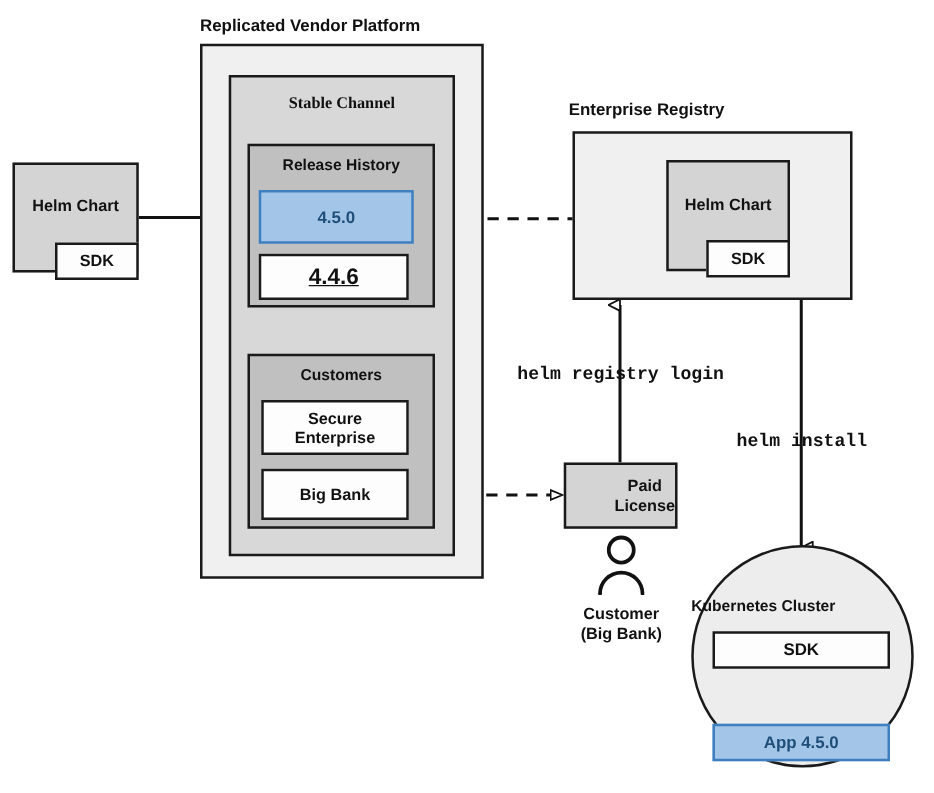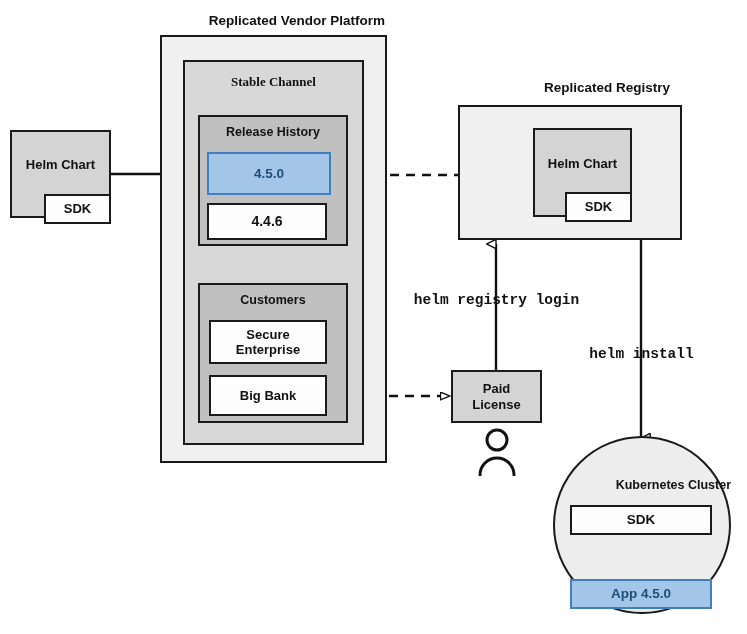--- a/index.html
+++ b/index.html
@@ -26,21 +26,21 @@
     justify-content: center;
     text-align: center;
     font-weight: bold;
     color: #111111;
     line-height: 1.18;
   }
   .title-label {
     position: absolute;
     font-weight: bold;
     color: #111111;
-    text-align: right;
+    text-align: left;
     white-space: nowrap;
   }
   .mono-label {
     position: absolute;
     font-family: "Liberation Mono", "DejaVu Sans Mono", monospace;
     font-weight: bold;
     color: #111111;
     white-space: nowrap;
     text-align: center;
   }
@@ -104,42 +104,42 @@
 
     <line x1="341" y1="396" x2="450" y2="396" stroke="#111111" stroke-width="2.4" stroke-dasharray="9 7" marker-end="url(#arrow-open)"></line>
 
     <line x1="496" y1="370" x2="496" y2="244" stroke="#111111" stroke-width="2.4" marker-end="url(#arrow-open-up)"></line>
 
     <line x1="641" y1="240" x2="641" y2="438" stroke="#111111" stroke-width="2.4" marker-end="url(#arrow-open-down)"></line>
   </svg>
 
   <div class="title-label" style="left:160px; top:13px; width:225px; font-size:13.5px;">Replicated Vendor Platform</div>
 
-  <div class="title-label" style="left:455px; top:80px; width:215px; font-size:13.5px;">Replicated Registry</div>
+  <div class="title-label" style="left:455px; top:80px; width:215px; font-size:13.5px;">Enterprise Registry</div>
 
   <div class="box grey-fill" style="left:10px; top:130px; width:101px; height:88px; font-size:13px; align-items:center;">
     <span style="margin-bottom:18px;">Helm Chart</span>
   </div>
   <div class="box white-fill" style="left:44px; top:194px; width:67px; height:30px; font-size:13px;">
     <span>SDK</span>
   </div>
 
   <div class="box lgrey-fill" style="left:160px; top:35px; width:227px; height:428px;"></div>
 
   <div class="box mgrey-fill" style="left:183px; top:60px; width:181px; height:385px; align-items:flex-start; justify-content:center;">
     <span style="font-size:13px; margin-top:12px;font-family:Liberation Serif, serif;">Stable Channel</span>
   </div>
 
   <div class="box dgrey-fill" style="left:198px; top:115px; width:150px; height:131px; align-items:flex-start; justify-content:center;">
     <span style="font-size:12.5px; margin-top:8px;">Release History</span>
   </div>
   <div class="box blue-fill" style="left:207px; top:152px; width:124px; height:43px; font-size:13.5px;">
     <span>4.5.0</span>
   </div>
-  <div class="box white-fill" style="left:207px; top:203px; width:120px; height:37px; font-size:14px;">
+  <div class="box white-fill" style="left:207px; top:203px; width:120px; height:37px; font-size:18px;text-decoration:underline;">
     <span>4.4.6</span>
   </div>
 
   <div class="box dgrey-fill" style="left:198px; top:283px; width:150px; height:140px; align-items:flex-start; justify-content:center;">
     <span style="font-size:12.5px; margin-top:8px;">Customers</span>
   </div>
   <div class="box white-fill" style="left:209px; top:320px; width:118px; height:44px; font-size:13px; white-space:pre-line;">
     <span>Secure
 Enterprise</span>
   </div>
@@ -151,29 +151,31 @@
   <div class="box grey-fill" style="left:533px; top:128px; width:99px; height:89px;">
     <span style="font-size:13px; margin-bottom:18px;">Helm Chart</span>
   </div>
   <div class="box white-fill" style="left:565px; top:192px; width:67px; height:30px; font-size:13px;">
     <span>SDK</span>
   </div>
 
   <div class="mono-label" style="left:394px; top:292px; width:205px; font-size:14.5px;">helm registry login</div>
   <div class="mono-label" style="left:575px; top:346px; width:133px; font-size:14.5px;">helm install</div>
 
-  <div class="box grey-fill" style="left:451px; top:370px; width:91px; height:53px; font-size:13px; white-space:pre-line;">
+  <div class="box grey-fill" style="left:451px; top:370px; width:91px; height:53px; font-size:13px; white-space:pre-line;justify-content:flex-end;">
     <span>Paid
 License</span>
   </div>
 
   <svg class="person" style="left:477px; top:428px;" width="40" height="48" viewBox="0 0 40 48" xmlns="http://www.w3.org/2000/svg">
     <circle cx="20" cy="12" r="10" fill="#ffffff" stroke="#111111" stroke-width="3"></circle>
     <path d="M3,47 a17,17 0 0,1 34,0" fill="#ffffff" stroke="#111111" stroke-width="3" stroke-linecap="round"></path>
   </svg>
+  <div class="cap-label" style="left:437px; top:483px; width:120px; font-size:13px;">Customer
+(Big Bank)</div>
 
   <div class="circle" style="left:553px; top:436px; width:178px; height:178px;"></div>
   <div class="title-label" style="left:553px; top:478px; width:178px; font-size:12.5px;">Kubernetes Cluster</div>
   <div class="box white-fill" style="left:570px; top:505px; width:142px; height:30px; font-size:13.5px;">
     <span>SDK</span>
   </div>
   <div class="box blue-fill" style="left:570px; top:539px; width:142px; height:30px; font-size:13.5px;margin-top:40px;">
     <span>App 4.5.0</span>
   </div>
 

